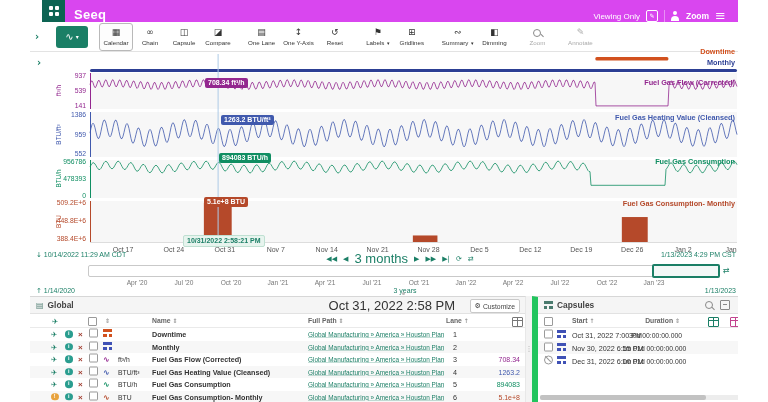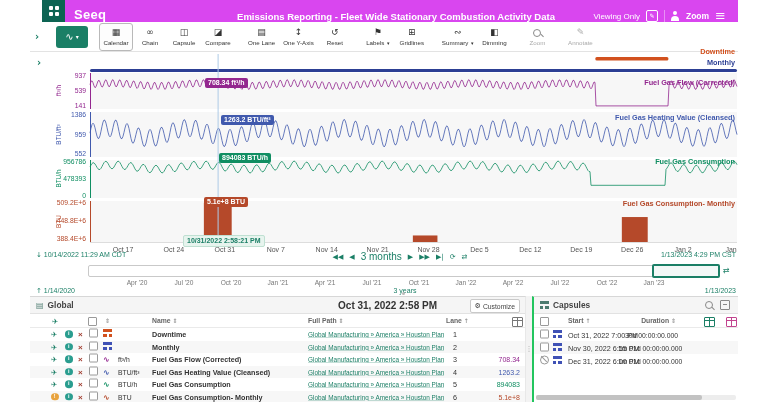--- a/index.html
+++ b/index.html
@@ -49,36 +49,36 @@
   
   .lane-label{position:absolute;right:3px;font-size:7.3px;font-weight:bold;white-space:nowrap}
   .axis-tick{position:absolute;left:10px;width:46px;text-align:right;font-size:6.8px}
   .unit-label{position:absolute;width:44px;text-align:center;font-size:6.4px;transform:rotate(-90deg);transform-origin:center}
   .xlab{position:absolute;font-size:7px;color:#555;transform:translateX(-50%);white-space:nowrap}
   .badge{position:absolute;color:#fff;font-size:7px;font-weight:bold;padding:1px 3px;border-radius:2px;white-space:nowrap;line-height:8px}
   .cursor-tip{position:absolute;background:#e7f4ee;color:#1b7f66;font-size:7px;font-weight:bold;padding:1px 3px;border:1px solid #bfe0d2;border-radius:2px;white-space:nowrap;line-height:8px}
   .tfoot{position:absolute;font-size:7px;color:#1b7f66;white-space:nowrap}
   .tnav{position:absolute;left:295px;top:251px;width:150px;display:flex;align-items:center;justify-content:center;gap:6px;color:#1b7f66}
   .tnav .nv{font-size:7px;cursor:pointer}
-  .tnav .nv-range{font-size:10px;cursor:pointer}
+  .tnav .nv-range{font-size:13px;cursor:pointer}
   .ov-track{position:absolute;left:58px;top:265px;width:632px;height:12px;background:#fff;border:1px solid #c9c9c9;border-radius:2px;box-sizing:border-box}
   .ov-sel{position:absolute;left:622px;top:264px;width:68px;height:14px;border:2px solid #1b7f66;border-radius:2px;background:rgba(27,127,102,.05);box-sizing:border-box}
   .ov-handle{position:absolute;left:693px;top:266px;color:#1b7f66;font-size:8px}
   .ovlab{position:absolute;font-size:6.6px;color:#777;transform:translateX(-50%);white-space:nowrap}
   .ov-dot{position:absolute;left:372px;top:292px;width:3px;height:3px;border-radius:50%;background:#bbb}
 
   
   .panel{position:absolute;top:296px;height:106px;background:#fff;border-top:1px solid #d7d7d7;box-sizing:border-box}
   .details{left:0;width:496px;border-right:1px solid #e8e8e8}
-  .capsules{left:502px;width:206px;border-left:2px solid #22c55e}
+  .capsules{left:502px;width:206px;border-left:6px solid #22c55e}
   .divider{position:absolute;left:496px;top:296px;width:6px;height:106px;background:#f3f3f3;display:flex;align-items:center;justify-content:center;color:#999;font-size:7px}
   .p-hdr{position:relative;height:17px;background:#f5f5f5;border-bottom:1px solid #e2e2e2;display:flex;align-items:center;padding:0 6px;gap:4px;box-sizing:border-box}
   .p-title{font-size:8.4px;font-weight:bold;color:#444}
   .p-ic{font-size:8px;color:#4a7a6e}
-  .d-ts{position:absolute;right:88px;font-size:10px;font-weight:bold;color:#333}
+  .d-ts{position:absolute;right:70px;font-size:13px;font-weight:normal;color:#333}
   .d-cust{position:absolute;right:5px;top:2px;height:12px;border:1px solid #c9c9c9;border-radius:2px;background:#fff;
     display:flex;align-items:center;gap:2px;padding:0 4px;font-size:6.8px;color:#444;cursor:pointer}
   .gear{font-size:7px}
   .cols{position:relative;height:13px;border-bottom:1px solid #eaeaea;font-size:6.8px;font-weight:bold;color:#666}
   .cols > span{position:absolute;top:2.5px;white-space:nowrap}
   .srt{font-size:6px;color:#999}
   .dc-pin{left:22px}.dc-cb{left:58px}.dc-sort{left:75px}.dh-name{left:122px}.dh-path{left:278px}.dh-lane{left:416px}.dh-vic{left:482px;top:2px}
   .drow{position:relative;height:12.5px;font-size:7.2px;color:#333}
   .drow:nth-child(even){background:#f7f7f7}
   .drow > span{position:absolute;top:50%;transform:translateY(-50%);white-space:nowrap}
@@ -121,21 +121,20 @@
   <div class="hdr">
     <div class="hdr-grid">
       <span class="gicon">
           <i></i>
           <i></i>
           <i></i>
           <i></i>
         </span>
     </div>
     <span class="logo">Seeq</span>
-    <div class="hdr-title">Emissions Reporting - Fleet Wide Stationary Combustion Activity Data</div>
     <div class="hdr-right">
       <span class="vo-label">Viewing Only</span>
       <span class="edit-ic ic">✎</span>
       <span class="hdr-sep"></span>
       <span class="person"></span>
       <span class="uname">Zoom</span>
       <span class="burger ic">≡</span>
     </div>
   </div>
 

